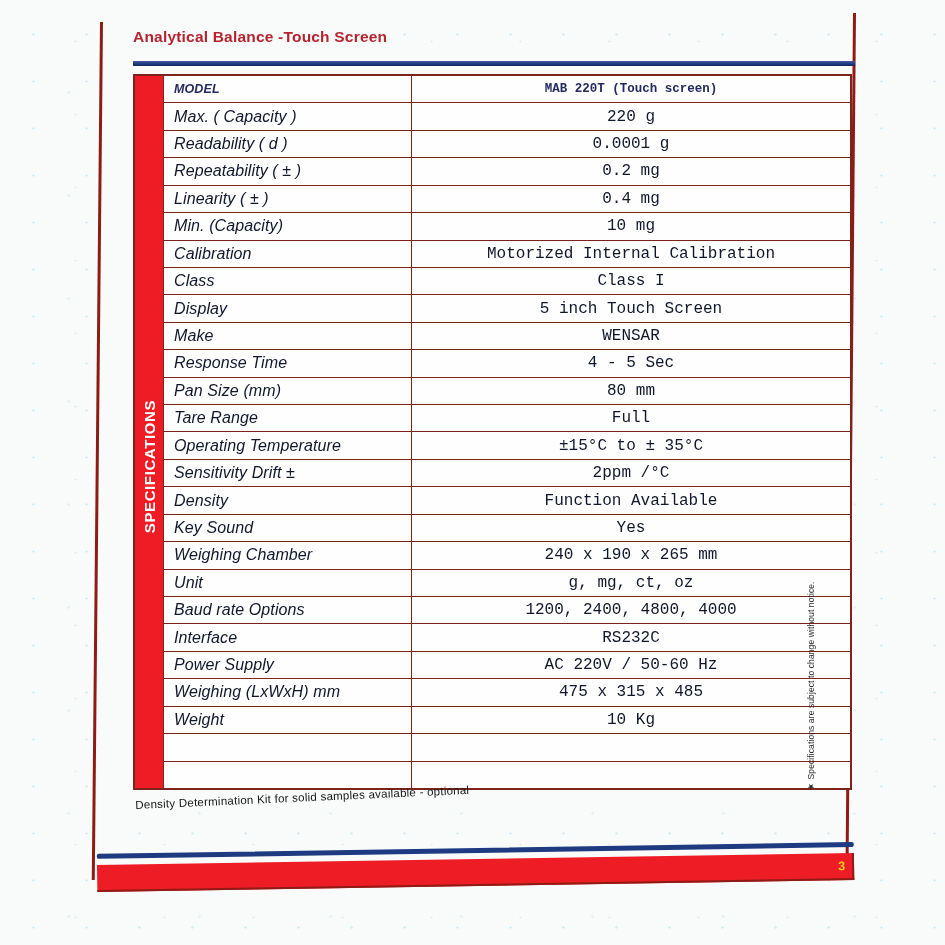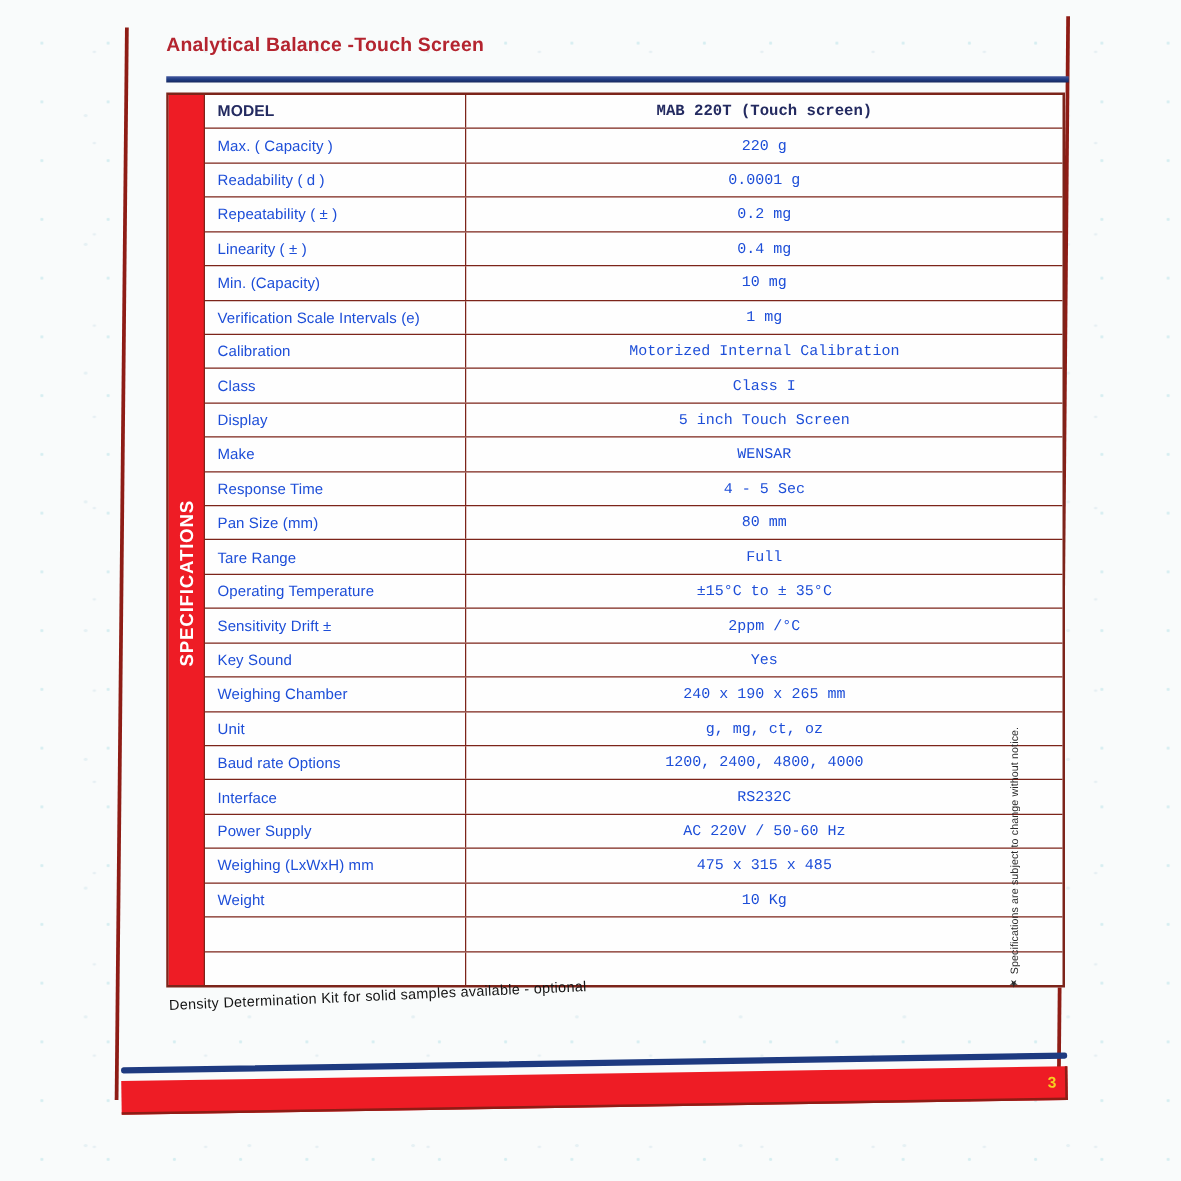--- a/index.html
+++ b/index.html
@@ -50,24 +50,25 @@
     overflow:hidden;
   }
   .side-band-text {
     writing-mode:vertical-rl; transform:rotate(180deg) translateY(-35px);
     color:#ffffff; font-weight:bold; font-size:15px; letter-spacing:0.6px;
     white-space:nowrap;
   }
   .grid { flex:1; display:flex; flex-direction:column; }
   .row { flex:1; display:flex; border-bottom:1.5px solid var(--table-border, #7c241a); }
   .row:last-child { border-bottom:none; }
-  .cell { display:flex; align-items:center; font-size:12px; color:#1d4ed8; overflow:hidden; }
+  .cell { display:flex; align-items:center; font-size:16px; color:#0f172a; overflow:hidden; }
   .cell.label {
-    width:209px; padding-left:10px; border-right:1.5px solid var(--table-border, #7c241a);
+    width:248px; padding-left:10px; border-right:1.5px solid var(--table-border, #7c241a);
     letter-spacing:0.1px;
+    font-style:italic;
   }
   .cell.value { flex:1; justify-content:center; text-align:center;font-family:Liberation Mono, monospace; }
   .header-row .cell { font-weight:bold; color:#232a60; font-size:12.5px; }
 
   
   .side-note {
     position:absolute; left:804px; top:584px; height:208px; width:14px;
     writing-mode:vertical-rl; transform:rotate(180deg);
     font-size:8.5px; color:#2a2a2a; white-space:nowrap; letter-spacing:0.1px;
     display:flex; align-items:center;
@@ -134,24 +135,20 @@
   <div class="row">
     <div class="cell label">Linearity  ( ± )</div>
     <div class="cell value">0.4 mg</div>
   </div>
 
   <div class="row">
     <div class="cell label">Min.  (Capacity)</div>
     <div class="cell value">10 mg</div>
   </div>
 
-  <div class="row">
-    <div class="cell label">Verification Scale Intervals (e)</div>
-    <div class="cell value">1 mg</div>
-  </div>
 
   <div class="row">
     <div class="cell label">Calibration</div>
     <div class="cell value">Motorized Internal Calibration</div>
   </div>
 
   <div class="row">
     <div class="cell label">Class</div>
     <div class="cell value">Class I</div>
   </div>
@@ -184,20 +181,24 @@
   <div class="row">
     <div class="cell label">Operating Temperature</div>
     <div class="cell value">±15°C to ± 35°C</div>
   </div>
 
   <div class="row">
     <div class="cell label">Sensitivity Drift  ±</div>
     <div class="cell value">2ppm /°C</div>
   </div>
 
+  <div class="row">
+    <div class="cell label">Density</div>
+    <div class="cell value">Function Available</div>
+  </div>
 
   <div class="row">
     <div class="cell label">Key Sound</div>
     <div class="cell value">Yes</div>
   </div>
 
   <div class="row">
     <div class="cell label">Weighing Chamber</div>
     <div class="cell value">240 x 190 x 265 mm</div>
   </div>

